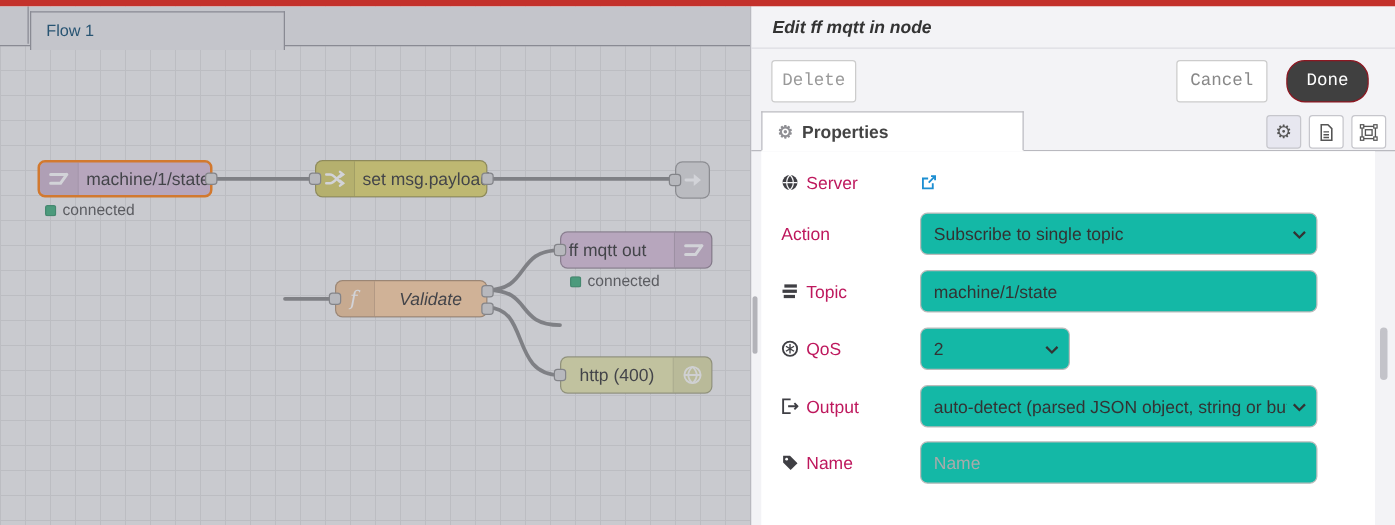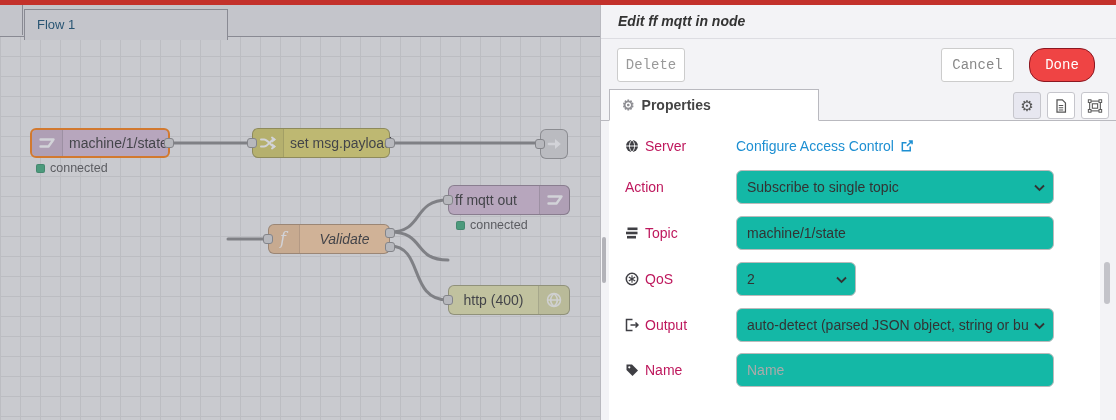--- a/index.html
+++ b/index.html
@@ -46,21 +46,21 @@
 
   
   .panel{position:absolute;left:600px;top:5px;width:516px;height:415px;background:#f3f3f6;
     border-left:1px solid #b9b9bf;box-sizing:border-box;z-index:20;}
   .panel-header{position:absolute;left:0;top:0;width:100%;height:34px;border-bottom:1px solid #dddde2;box-sizing:border-box;font-style:italic;}
   .panel-title{position:absolute;left:17px;top:8px;font-size:14px;font-weight:bold;color:#333;}
   .btn{position:absolute;top:43px;height:34px;box-sizing:border-box;border-radius:3px;font-size:14px;
     font-family:Liberation Mono, monospace;cursor:pointer;border:1px solid #ccc;background:#fff;}
   .btn-delete{left:16px;width:68px;color:#999;}
   .btn-cancel{left:340px;width:73px;color:#888;}
-  .btn-done{left:428px;width:66px;background:#ef4444;border-color:#8c1721;color:#fff;border-radius:15px;}
+  .btn-done{left:428px;width:66px;background:#404040;border-color:#8c1721;color:#fff;border-radius:15px;}
 
   .tabrow{position:absolute;left:0;top:84px;width:100%;height:32px;border-bottom:1px solid #b9b9bf;box-sizing:border-box;}
   .prop-tab{position:absolute;left:8px;top:84px;width:210px;height:32px;background:#fff;
     border:1px solid #b9b9bf;border-bottom:1px solid #fff;box-sizing:border-box;display:flex;align-items:center;
     gap:7px;padding-left:12px;font-size:14px;font-weight:bold;color:#444;z-index:2;}
   .gear-glyph{color:#8f8f94;font-size:14px;line-height:1;}
   .tbtn{position:absolute;top:87px;width:28px;height:27px;box-sizing:border-box;border:1px solid #c6c6cc;
     border-radius:3px;background:#fff;display:flex;align-items:center;justify-content:center;cursor:pointer;padding:0;}
   .tbtn.active{background:#e7e7f0;}
   .tbtn .gear-glyph{color:#555;font-size:15px;}
@@ -223,21 +223,20 @@
     <div class="form">
 
       <div class="form-label r1">
         <svg width="14" height="14" viewBox="0 0 14 14">
             <circle cx="7" cy="7" r="6" fill="#3f3f44"></circle>
             <path d="M1 7h12M7 1c-3.5 3.2-3.5 8.8 0 12M7 1c3.5 3.2 3.5 8.8 0 12" stroke="#f7f7f8" stroke-width="1" fill="none"></path>
           </svg>
         <span>Server</span>
       </div>
       <a class="config-link r1">
-        <span>Configure Access Control</span>
         <svg width="13" height="13" viewBox="0 0 14 14" fill="none" stroke="#1d8fd2" stroke-width="1.6">
             <path d="M7 3H2.5v8.5H11V7"></path>
             <path d="M7.5 6.5L13 1M9.5 1H13v3.5"></path>
           </svg>
       </a>
 
       <div class="form-label r2">
         <span>Action</span>
       </div>
       <div class="ctrl select r2">

